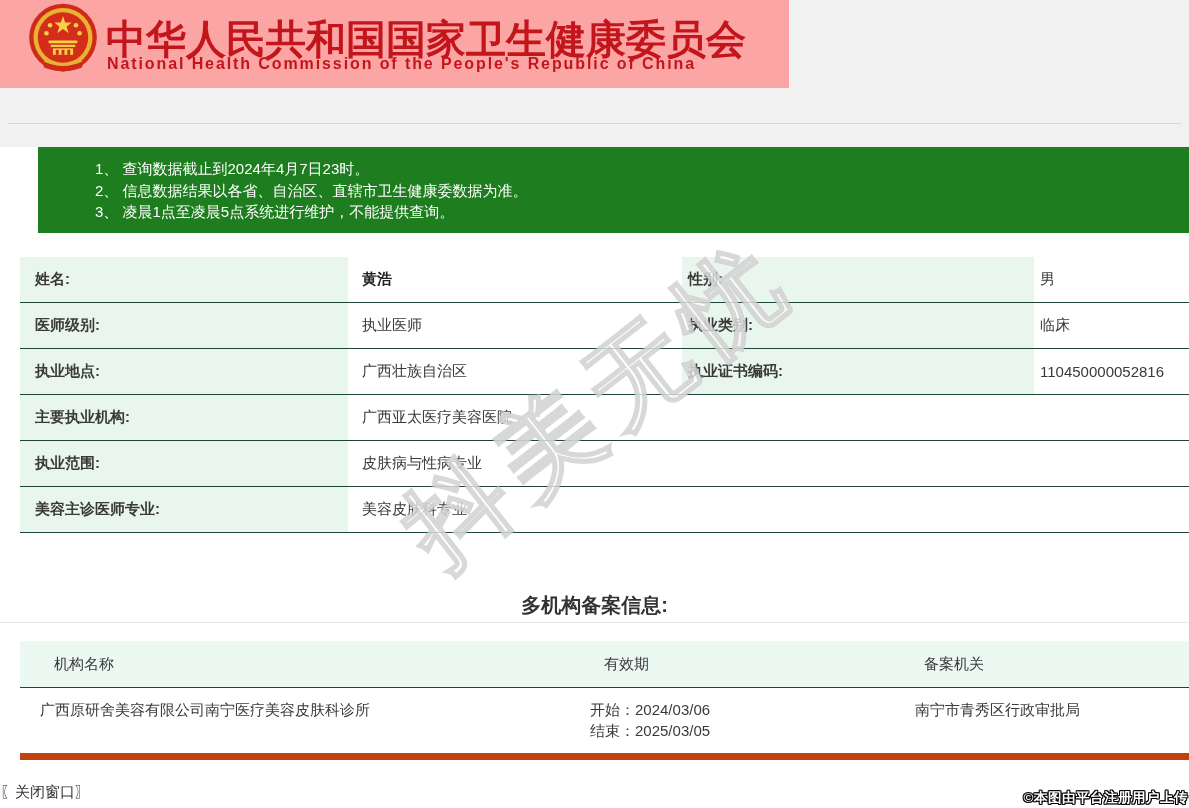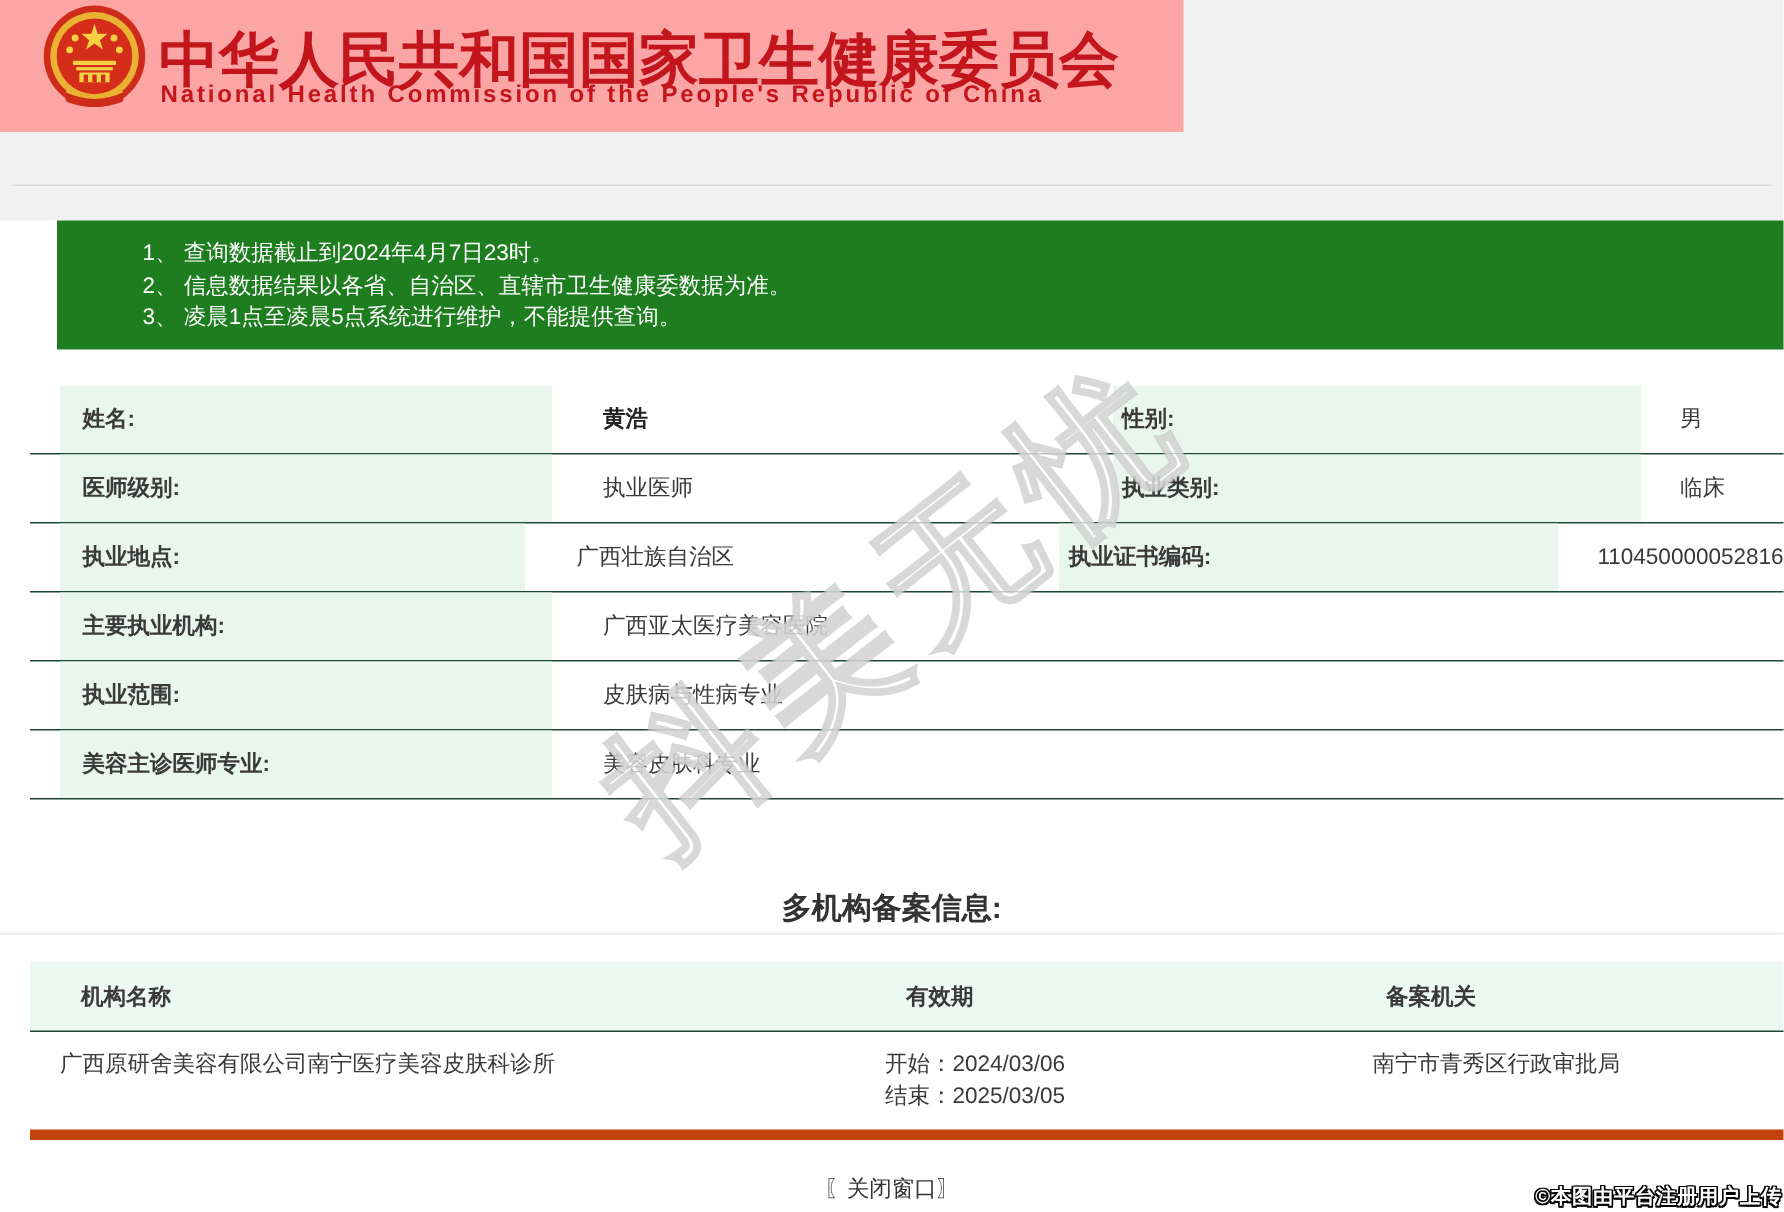--- a/index.html
+++ b/index.html
@@ -28,48 +28,48 @@
   
   .notice {
     position:absolute; left:38px; top:147px; width:1151px; height:86px;
     background:#1e7d1f; color:#ffffff; padding:11px 20px 0 57px;
     font-size:15px; line-height:21.5px;
   }
 
   
   .info-table { position:absolute; left:20px; top:257px; width:1169px; }
   .info-row { display:flex; height:46px; border-bottom:1px solid #1e4637; }
-  .cell { display:flex; align-items:center; font-size:15px; color:#3a3a3a;margin-left:20px; }
+  .cell { display:flex; align-items:center; font-size:15px; color:#3a3a3a; }
   .cell.lab { background:#e9f6ee; font-weight:bold; }
   .c1 { width:328px; padding-left:15px; margin-right:2px; }
   .c2 { width:330px; padding-left:12px; margin-right:2px; }
   .c2.grow { flex:1; margin-right:0; }
   .c3 { width:352px; padding-left:6px; margin-right:2px; }
   .c4 { flex:1; padding-left:4px; }
   .bold-val { font-weight:bold; color:#222; }
 
   
   .section-title {
     position:absolute; left:0; top:592px; width:1189px; text-align:center;
     font-size:20px; font-weight:bold; color:#333;
   }
   .section-divider { position:absolute; left:0px; right:0px; top:622px; height:1px; background:#e7e7e7; }
 
   .org-table { position:absolute; left:20px; top:641px; width:1169px; }
   .org-header { display:flex; height:47px; background:#ecf8f2; border-bottom:1px solid #1e4637; }
-  .org-header .hc { display:flex; align-items:center; font-size:15px; font-weight:bold; color:#3a3a3a;padding-left:34px; }
+  .org-header .hc { display:flex; align-items:center; font-size:15px; font-weight:normal; color:#3a3a3a;padding-left:34px; }
   .org-row { display:flex; background:#ffffff; border-bottom:7px solid #c2410c; padding:11px 0 12px 0; }
   .org-row .rc { font-size:15px; color:#3a3a3a; line-height:21px; }
   .oc1 { width:550px; padding-left:20px; }
   .oc2 { width:320px; padding-left:20px; }
   .oc3 { flex:1; padding-left:25px; }
 
   
   .close-link {
-    position:absolute; left:0; top:783px; width:1189px; text-align:center;
+    position:absolute; left:0; top:783px; width:1189px; 
     font-size:15px; color:#333; text-decoration:none; display:block; cursor:pointer;
   }
 
   
   .watermark-main {
     position:absolute; left:600px; top:405px;
     transform:translate(-50%,-50%) rotate(-38deg);
     font-size:100px; font-weight:bold; letter-spacing:14px; white-space:nowrap;
     color:rgba(255,255,255,0.72);
     -webkit-text-stroke:2px rgba(190,190,190,0.6);

